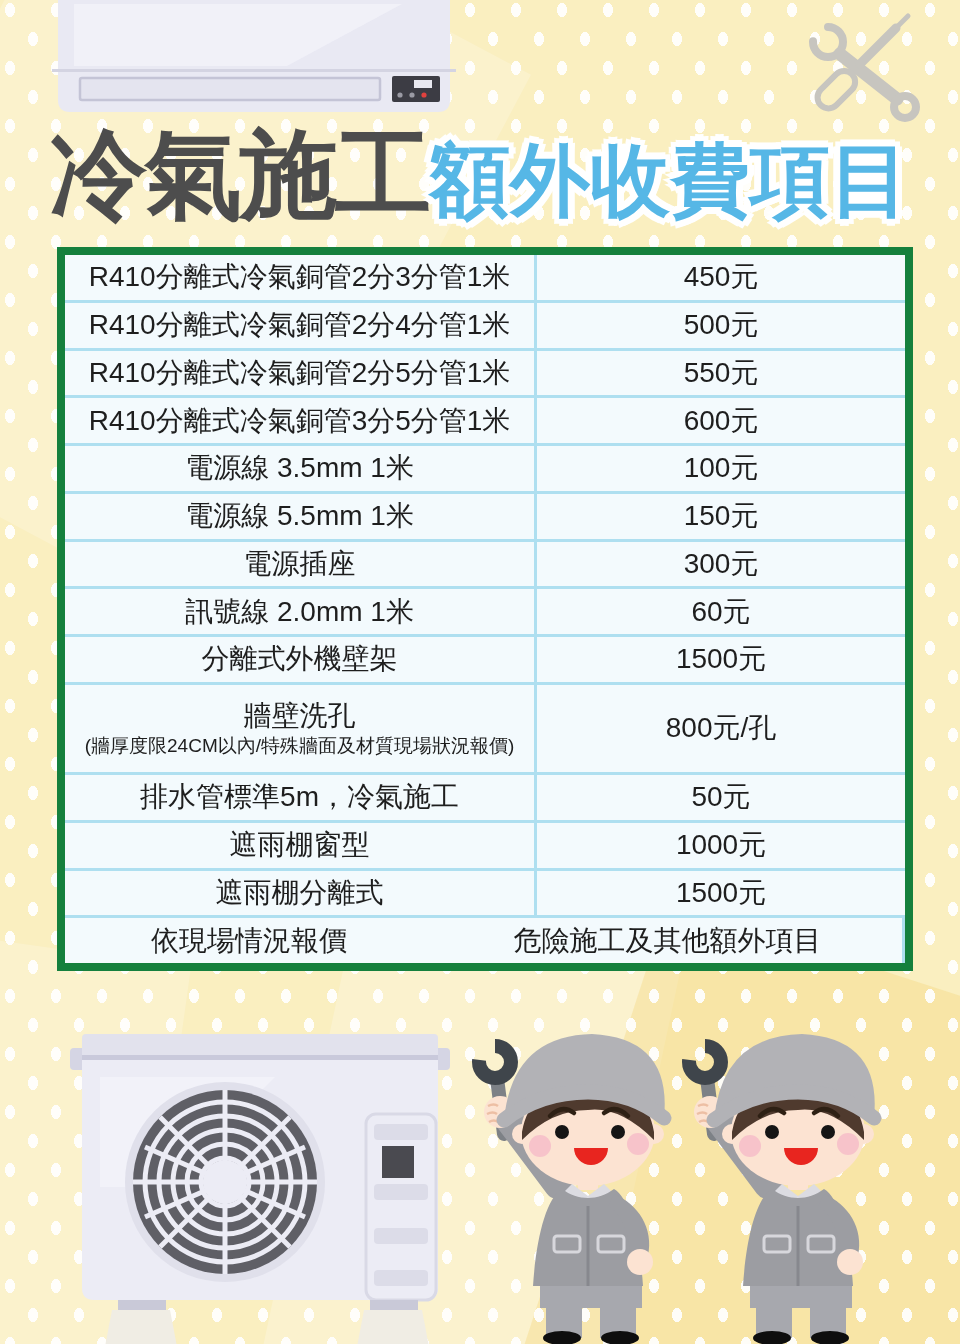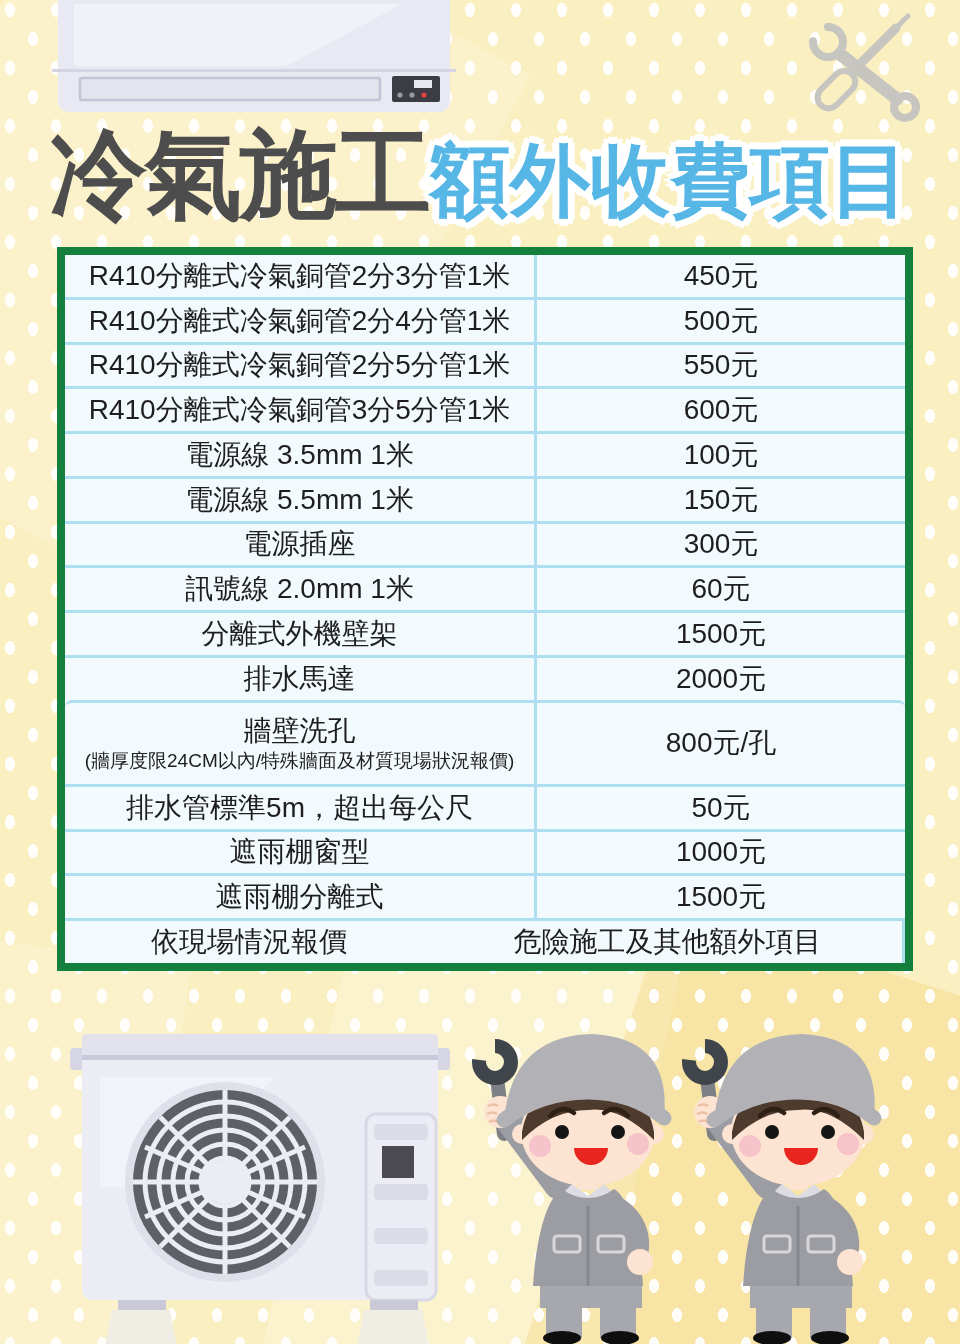--- a/index.html
+++ b/index.html
@@ -36,21 +36,21 @@
       -7px 0 0 #fff, 7px 0 0 #fff, 0 -7px 0 #fff, 0 7px 0 #fff;
     text-align: center;
   }
   .price-table{
     position:absolute;left:57px;top:247px;width:856px;height:724px;
     display:flex;flex-direction:column;
     border:8px solid #15803d;background:#F3FAFD;box-sizing:border-box;
   }
   .row{display:flex;flex:1 1 0;min-height:0;}
   .row + .row{border-top:3px solid #AEDFF0;}
-  .row.tall{flex:1.95 1 0;border-radius:7px;}
+  .row.tall{flex:1.95 1 0;}
   .cell{display:flex;flex-direction:column;justify-content:center;align-items:center;
     font-size:28px;color:#1E1E1E;line-height:1.15;text-align:center;}
   .cell.item{width:56.2%;border-right:3px solid #AEDFF0;box-sizing:border-box;}
   .cell.price{flex:1;}
   .note{font-size:19px;color:#1E1E1E;margin-top:3px;}
   .abs{position:absolute;}
 </style>
 </head>
 <body>
 
@@ -172,43 +172,34 @@
     <div class="row">
       <div class="cell item">
         <span>分離式外機壁架</span>
 
       </div>
       <div class="cell price">
         <span>1500元</span>
       </div>
     </div>
 
-    <div class="row">
-      <div class="cell item">
-        <span>排水馬達</span>
-
-      </div>
-      <div class="cell price">
-        <span>2000元</span>
-      </div>
-    </div>
 
     <div class="row tall">
       <div class="cell item">
         <span>牆壁洗孔</span>
         <span class="note">(牆厚度限24CM以內/特殊牆面及材質現場狀況報價)</span>
       </div>
       <div class="cell price">
         <span>800元/孔</span>
       </div>
     </div>
 
     <div class="row">
       <div class="cell item">
-        <span>排水管標準5m，超出每公尺</span>
+        <span>排水管標準5m，冷氣施工</span>
 
       </div>
       <div class="cell price">
         <span>50元</span>
       </div>
     </div>
 
     <div class="row">
       <div class="cell item">
         <span>遮雨棚窗型</span>

